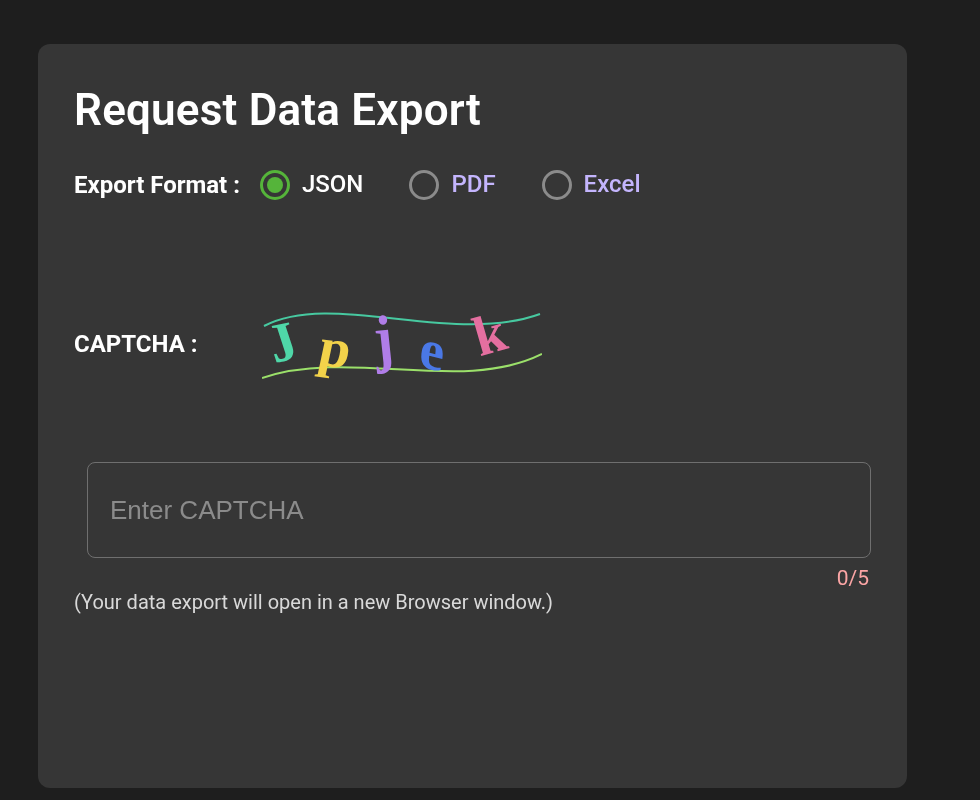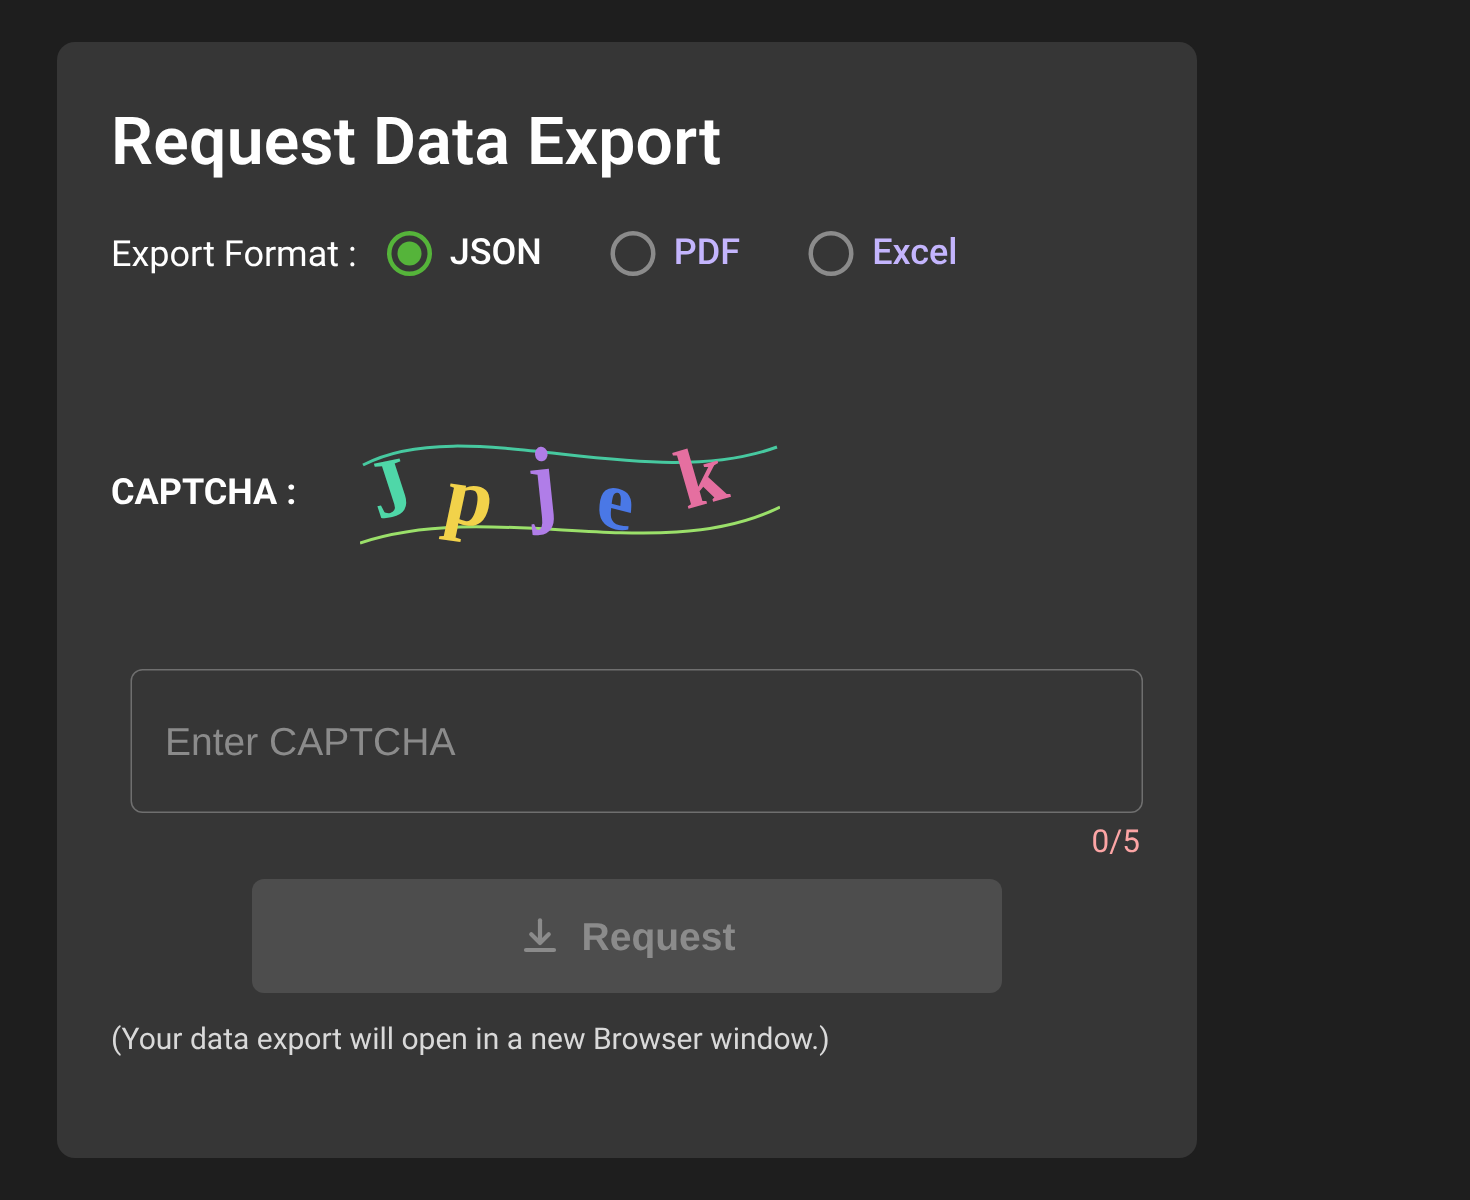--- a/index.html
+++ b/index.html
@@ -6,22 +6,22 @@
   html, body {
     width: 980px;
     height: 800px;
     background: #1e1e1e;
     font-family: -apple-system, BlinkMacSystemFont, "Segoe UI", Roboto, Helvetica, Arial, sans-serif;
     overflow: hidden;
   }
   .card {
     position: absolute;
     left: 38px;
-    top: 28px;
-    width: 760px;
+    top: 44px;
+    width: 869px;
     height: 744px;
     background: #363636;
     border-radius: 12px;
     padding: 40px 36px 28px 36px;
     color: #fff;
   }
   .title {
     font-size: 44px;
     font-weight: 600;
     letter-spacing: 0.2px;
@@ -30,21 +30,21 @@
   .row {
     display: flex;
     align-items: center;
   }
   .format-row {
     gap: 20px;
     margin-bottom: 96px;
   }
   .format-label {
     font-size: 24px;
-    font-weight: 400;
+    font-weight: 700;
     color: #fff;
     white-space: nowrap;
   }
   .radio {
     display: inline-flex;
     gap: 12px;
     cursor: pointer;
     margin-right: 26px;
   }
   .radio-circle {
@@ -68,21 +68,21 @@
   .radio-label {
     font-size: 24px;
     font-weight: 500;
     color: #fff;
   }
   .radio[data-selected="false"] .radio-label {
     color: #c4b5fd;
   }
 
   .captcha-row {
-    gap: 42px;
+    gap: 64px;
     margin-bottom: 70px;
   }
   .captcha-label {
     font-size: 24px;
     font-weight: 700;
     color: #fff;
   }
   .captcha-box {
     width: 280px;
     height: 96px;
@@ -91,21 +91,21 @@
   .captcha-glyph {
     position: absolute;
     font-size: 56px;
     font-weight: 700;
     font-family: Georgia, "Times New Roman", serif;
     pointer-events: none;
   }
 
   .input-wrap {
     position: relative;
-    margin-bottom: 44px;
+    margin-bottom: 32px;
     padding-left: 13px;
   }
   .captcha-input {
     width: 100%;
     height: 96px;
     background: transparent;
     border: 1px solid #6f6f6f;
     border-radius: 8px;
     padding: 0 22px;
     font-size: 26px;
@@ -195,28 +195,16 @@
       <span class="captcha-glyph" style="left: 158px; top: 22px; transform: rotate(14deg) skewX(8deg); color: rgb(74, 120, 230);">e</span>
       <span class="captcha-glyph" style="left: 212px; top: 6px; transform: rotate(-16deg); color: rgb(229, 111, 160);">k</span>
     </div>
   </div>
 
   <div class="input-wrap">
     <input class="captcha-input" type="text" placeholder="Enter CAPTCHA" style="">
     <span class="counter">0/5</span>
   </div>
 
-  <div class="btn-row">
-    <button class="request-btn">
-      <span class="dl-icon">
-        <svg viewBox="0 0 24 24" width="28" height="28" fill="none" stroke="#8b8b8b" stroke-width="2.4" stroke-linecap="round" stroke-linejoin="round">
-          <path d="M12 3v12"></path>
-          <path d="M7 11l5 5 5-5"></path>
-          <path d="M4 20h16"></path>
-        </svg>
-      </span>
-      <span>Request</span>
-    </button>
-  </div>
 
   <p class="hint">(Your data export will open in a new Browser window.)</p>
 
 </div>
 
 </body></html>

